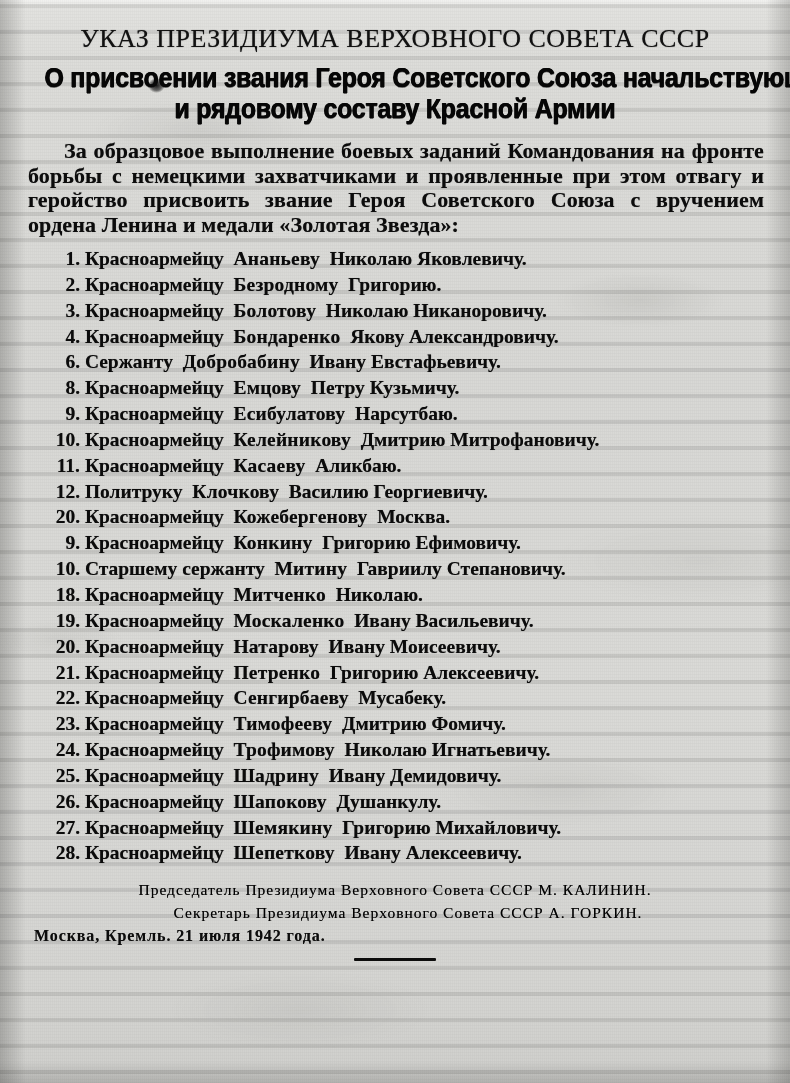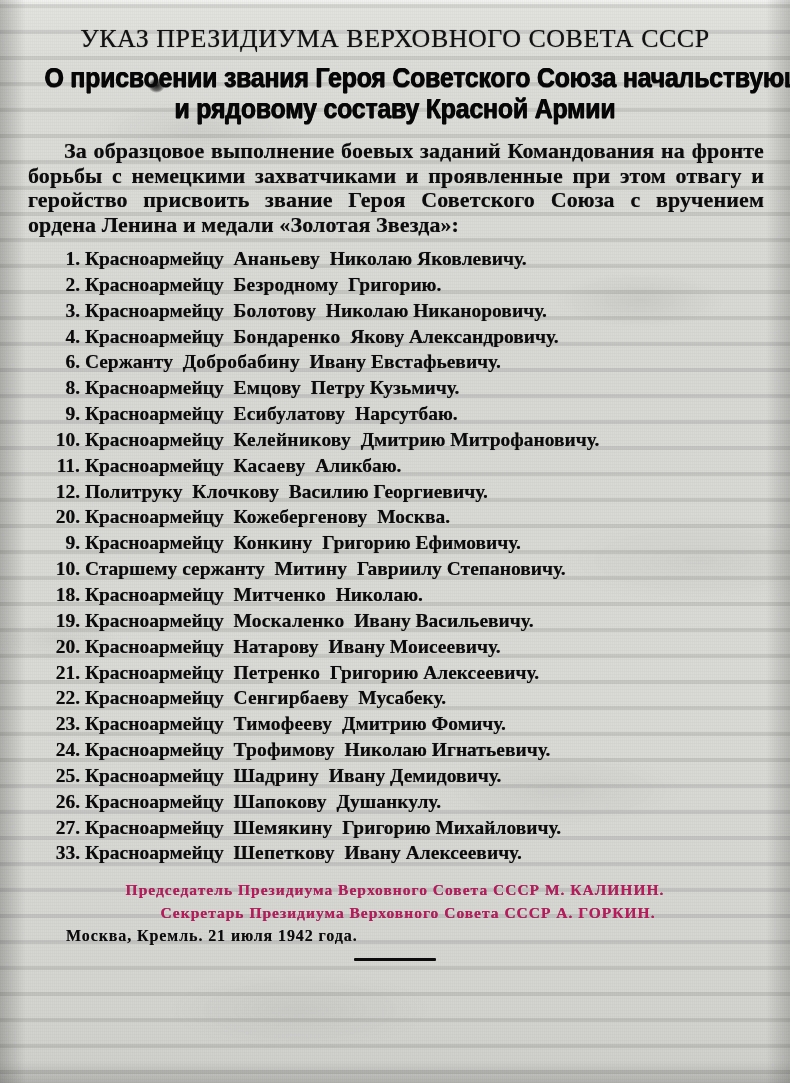--- a/index.html
+++ b/index.html
@@ -175,30 +175,30 @@
 
   
   .signatures {
     margin: 12px 0 0 0;
     padding: 0 22px 0 22px;
   }
   .sig-line {
     text-align: center;
     font-size: 15.5px;
     line-height: 23px;
-    font-weight: 700;
+    font-weight: 400;
     letter-spacing: 1.0px;
-    color: #be185d;
+    color: #000000;
     text-shadow: 0 0 .6px rgba(0,0,0,.5);
   }
   .sig-line.second { padding-left: 26px; }
 
   .dateline {
     margin: 1px 0 0 0;
-    padding-left: 66px;
+    padding-left: 34px;
     font-size: 16px;
     line-height: 22px;
     font-weight: 700;
     letter-spacing: .9px;
     color: #0c0c0c;
     text-shadow: 0 0 .6px rgba(0,0,0,.5);
   }
 
   .end-rule {
     width: 82px;
@@ -249,21 +249,21 @@
         <li><span class="num">18.</span> <span class="rank">Красноармейцу</span>&nbsp; <span class="surname">Митченко</span>&nbsp; <span class="given">Николаю.</span></li>
         <li><span class="num">19.</span> <span class="rank">Красноармейцу</span>&nbsp; <span class="surname">Москаленко</span>&nbsp; <span class="given">Ивану Васильевичу.</span></li>
         <li><span class="num">20.</span> <span class="rank">Красноармейцу</span>&nbsp; <span class="surname">Натарову</span>&nbsp; <span class="given">Ивану Моисеевичу.</span></li>
         <li><span class="num">21.</span> <span class="rank">Красноармейцу</span>&nbsp; <span class="surname">Петренко</span>&nbsp; <span class="given">Григорию Алексеевичу.</span></li>
         <li><span class="num">22.</span> <span class="rank">Красноармейцу</span>&nbsp; <span class="surname">Сенгирбаеву</span>&nbsp; <span class="given">Мусабеку.</span></li>
         <li><span class="num">23.</span> <span class="rank">Красноармейцу</span>&nbsp; <span class="surname">Тимофееву</span>&nbsp; <span class="given">Дмитрию Фомичу.</span></li>
         <li><span class="num">24.</span> <span class="rank">Красноармейцу</span>&nbsp; <span class="surname">Трофимову</span>&nbsp; <span class="given">Николаю Игнатьевичу.</span></li>
         <li><span class="num">25.</span> <span class="rank">Красноармейцу</span>&nbsp; <span class="surname">Шадрину</span>&nbsp; <span class="given">Ивану Демидовичу.</span></li>
         <li><span class="num">26.</span> <span class="rank">Красноармейцу</span>&nbsp; <span class="surname">Шапокову</span>&nbsp; <span class="given">Душанкулу.</span></li>
         <li><span class="num">27.</span> <span class="rank">Красноармейцу</span>&nbsp; <span class="surname">Шемякину</span>&nbsp; <span class="given">Григорию Михайловичу.</span></li>
-        <li><span class="num">33.</span> <span class="rank">Красноармейцу</span>&nbsp; <span class="surname">Шепеткову</span>&nbsp; <span class="given">Ивану Алексеевичу.</span></li>
+        <li><span class="num">28.</span> <span class="rank">Красноармейцу</span>&nbsp; <span class="surname">Шепеткову</span>&nbsp; <span class="given">Ивану Алексеевичу.</span></li>
       </ol>
 
     <div class="signatures">
       <div class="sig-line">Председатель Президиума Верховного Совета СССР М. КАЛИНИН.</div>
       <div class="sig-line second">Секретарь Президиума Верховного Совета СССР А. ГОРКИН.</div>
     </div>
 
     <div class="dateline">Москва, Кремль. 21 июля 1942 года.</div>
 
     <div class="end-rule"></div>

